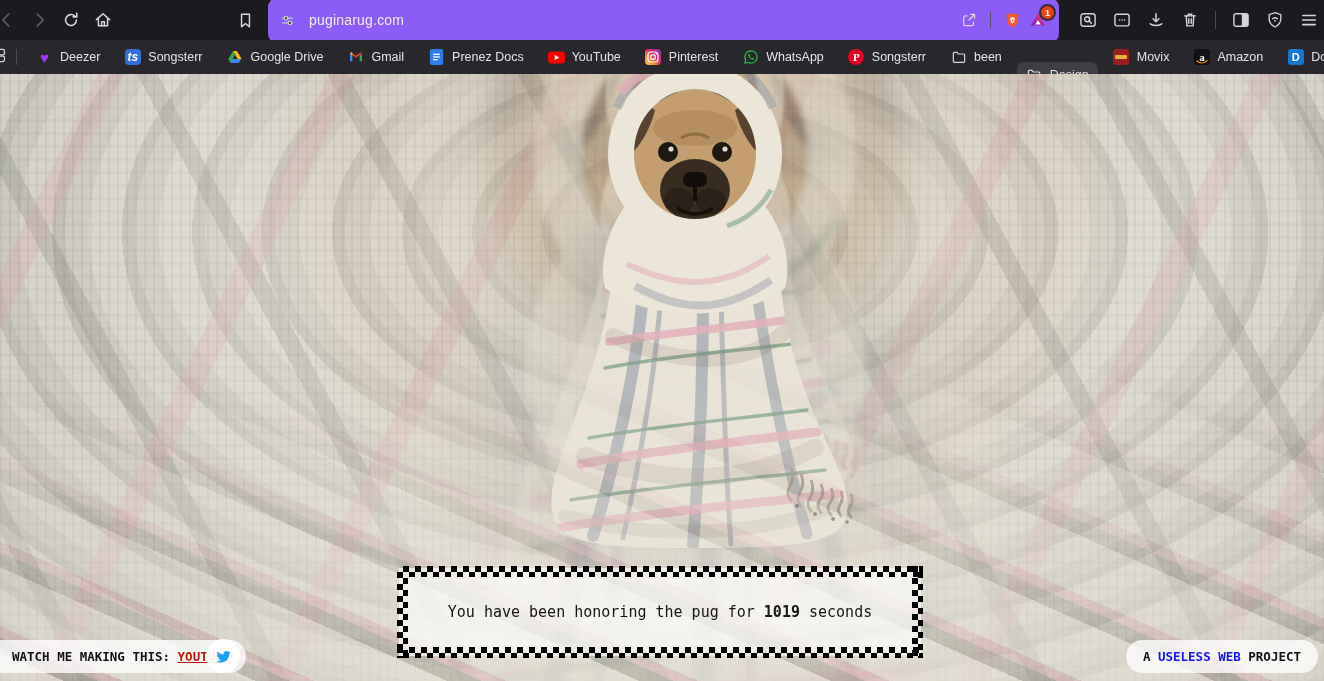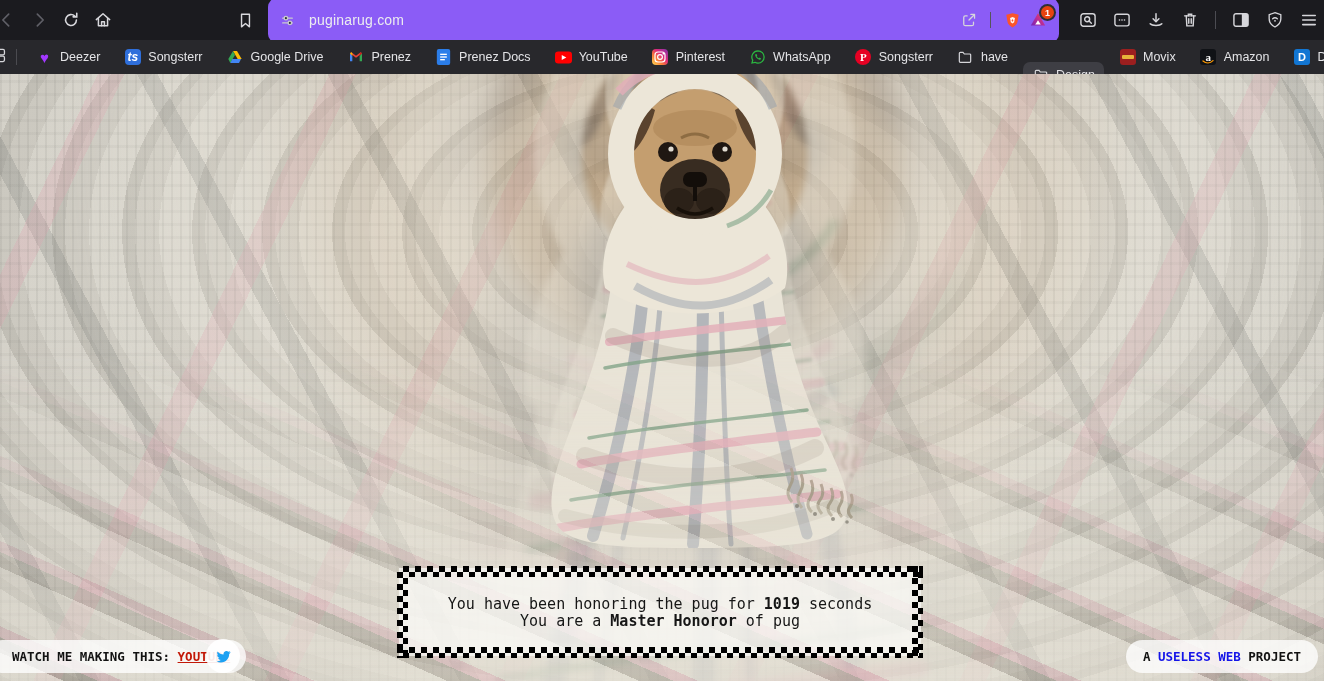--- a/index.html
+++ b/index.html
@@ -261,21 +261,21 @@
         <div class="bm-item">
           <span class="bm-ico">
             <svg width="16" height="16" viewBox="0 0 24 24">
               <path fill="#4285f4" d="M3 6.5v12h3.5v-8z"></path>
               <path fill="#34a853" d="M17.5 10.5v8H21v-12z"></path>
               <path fill="#ea4335" d="M3 6.5 12 13l9-6.5-2-1.5-7 5-7-5z"></path>
               <path fill="#fbbc04" d="M3 6.5 5 5l1.5 1.2v4.3z"></path>
               <path fill="#c5221f" d="M21 6.5 19 5l-1.5 1.2v4.3z"></path>
             </svg>
           </span>
-          <span>Prenez</span>
+          <span>Gmail</span>
         </div>
         <div class="bm-item">
           <span class="bm-ico">
             <svg width="15" height="16" viewBox="0 0 20 24">
               <rect width="20" height="24" rx="3" fill="#2b7de9"></rect>
               <g stroke="#fff" stroke-width="2">
                 <line x1="5" y1="8" x2="15" y2="8"></line>
                 <line x1="5" y1="12" x2="15" y2="12"></line>
                 <line x1="5" y1="16" x2="12" y2="16"></line>
               </g>
@@ -325,21 +325,21 @@
             <span class="fav-sq" style="background:#e60023;border-radius:50%;font-size:11px;font-family:'Liberation Serif',serif">P</span>
           </span>
           <span>Songsterr</span>
         </div>
         <div class="bm-item">
           <span class="bm-ico">
             <svg width="16" height="16" viewBox="0 0 24 24" fill="none" stroke="#d6d6da" stroke-width="1.8">
               <path d="M3.5 7.5v11a1.5 1.5 0 0 0 1.5 1.5h14a1.5 1.5 0 0 0 1.5-1.5V9A1.5 1.5 0 0 0 19 7.5h-8L9 5H5A1.5 1.5 0 0 0 3.5 6.5z"></path>
             </svg>
           </span>
-          <span>have</span>
+          <span>been</span>
         </div>
         <div class="bm-item highlight">
           <span class="bm-ico">
             <svg width="16" height="16" viewBox="0 0 24 24" fill="none" stroke="#d6d6da" stroke-width="1.8">
               <path d="M3.5 7.5v11a1.5 1.5 0 0 0 1.5 1.5h14a1.5 1.5 0 0 0 1.5-1.5V9A1.5 1.5 0 0 0 19 7.5h-8L9 5H5A1.5 1.5 0 0 0 3.5 6.5z"></path>
             </svg>
           </span>
           <span>Design</span>
         </div>
         <div class="bm-item">
@@ -460,21 +460,20 @@
         </svg>
       </div>
     </div>
 
     <div class="msgbox">
       <span class="checker ck-top"></span>
       <span class="checker ck-bottom"></span>
       <span class="checker ck-left"></span>
       <span class="checker ck-right"></span>
       <div class="msg-line"><span>You have been honoring the pug for </span><b>1019</b><span> seconds</span></div>
-      <div class="msg-line"><span>You are a </span><b>Master Honoror</b><span> of pug</span></div>
     </div>
 
     <div class="pill pill-left"><span>WATCH ME MAKING THIS: </span><a class="link-red">YOUTUBE</a></div>
     <button class="twitter-btn">
       <svg width="17" height="17" viewBox="0 0 24 24" fill="#1da1f2">
           <path d="M22 5.9c-.7.3-1.5.6-2.3.7.8-.5 1.5-1.3 1.8-2.2-.8.5-1.7.8-2.6 1A4.1 4.1 0 0 0 12 8.2c0 .3 0 .6.1.9C8.7 9 5.7 7.4 3.7 4.9c-.4.6-.6 1.3-.6 2.1 0 1.4.7 2.7 1.8 3.4-.7 0-1.3-.2-1.9-.5v.1c0 2 1.4 3.7 3.3 4-.3.1-.7.2-1.1.2-.3 0-.5 0-.8-.1.5 1.6 2 2.8 3.8 2.9a8.3 8.3 0 0 1-5.1 1.7H2a11.6 11.6 0 0 0 6.3 1.9c7.5 0 11.7-6.3 11.7-11.7v-.5c.8-.6 1.5-1.3 2-2.1z"></path>
         </svg>
     </button>
 
     <div class="pill pill-right"><span>A </span><a class="link-blue">USELESS WEB</a><span> PROJECT</span></div>

